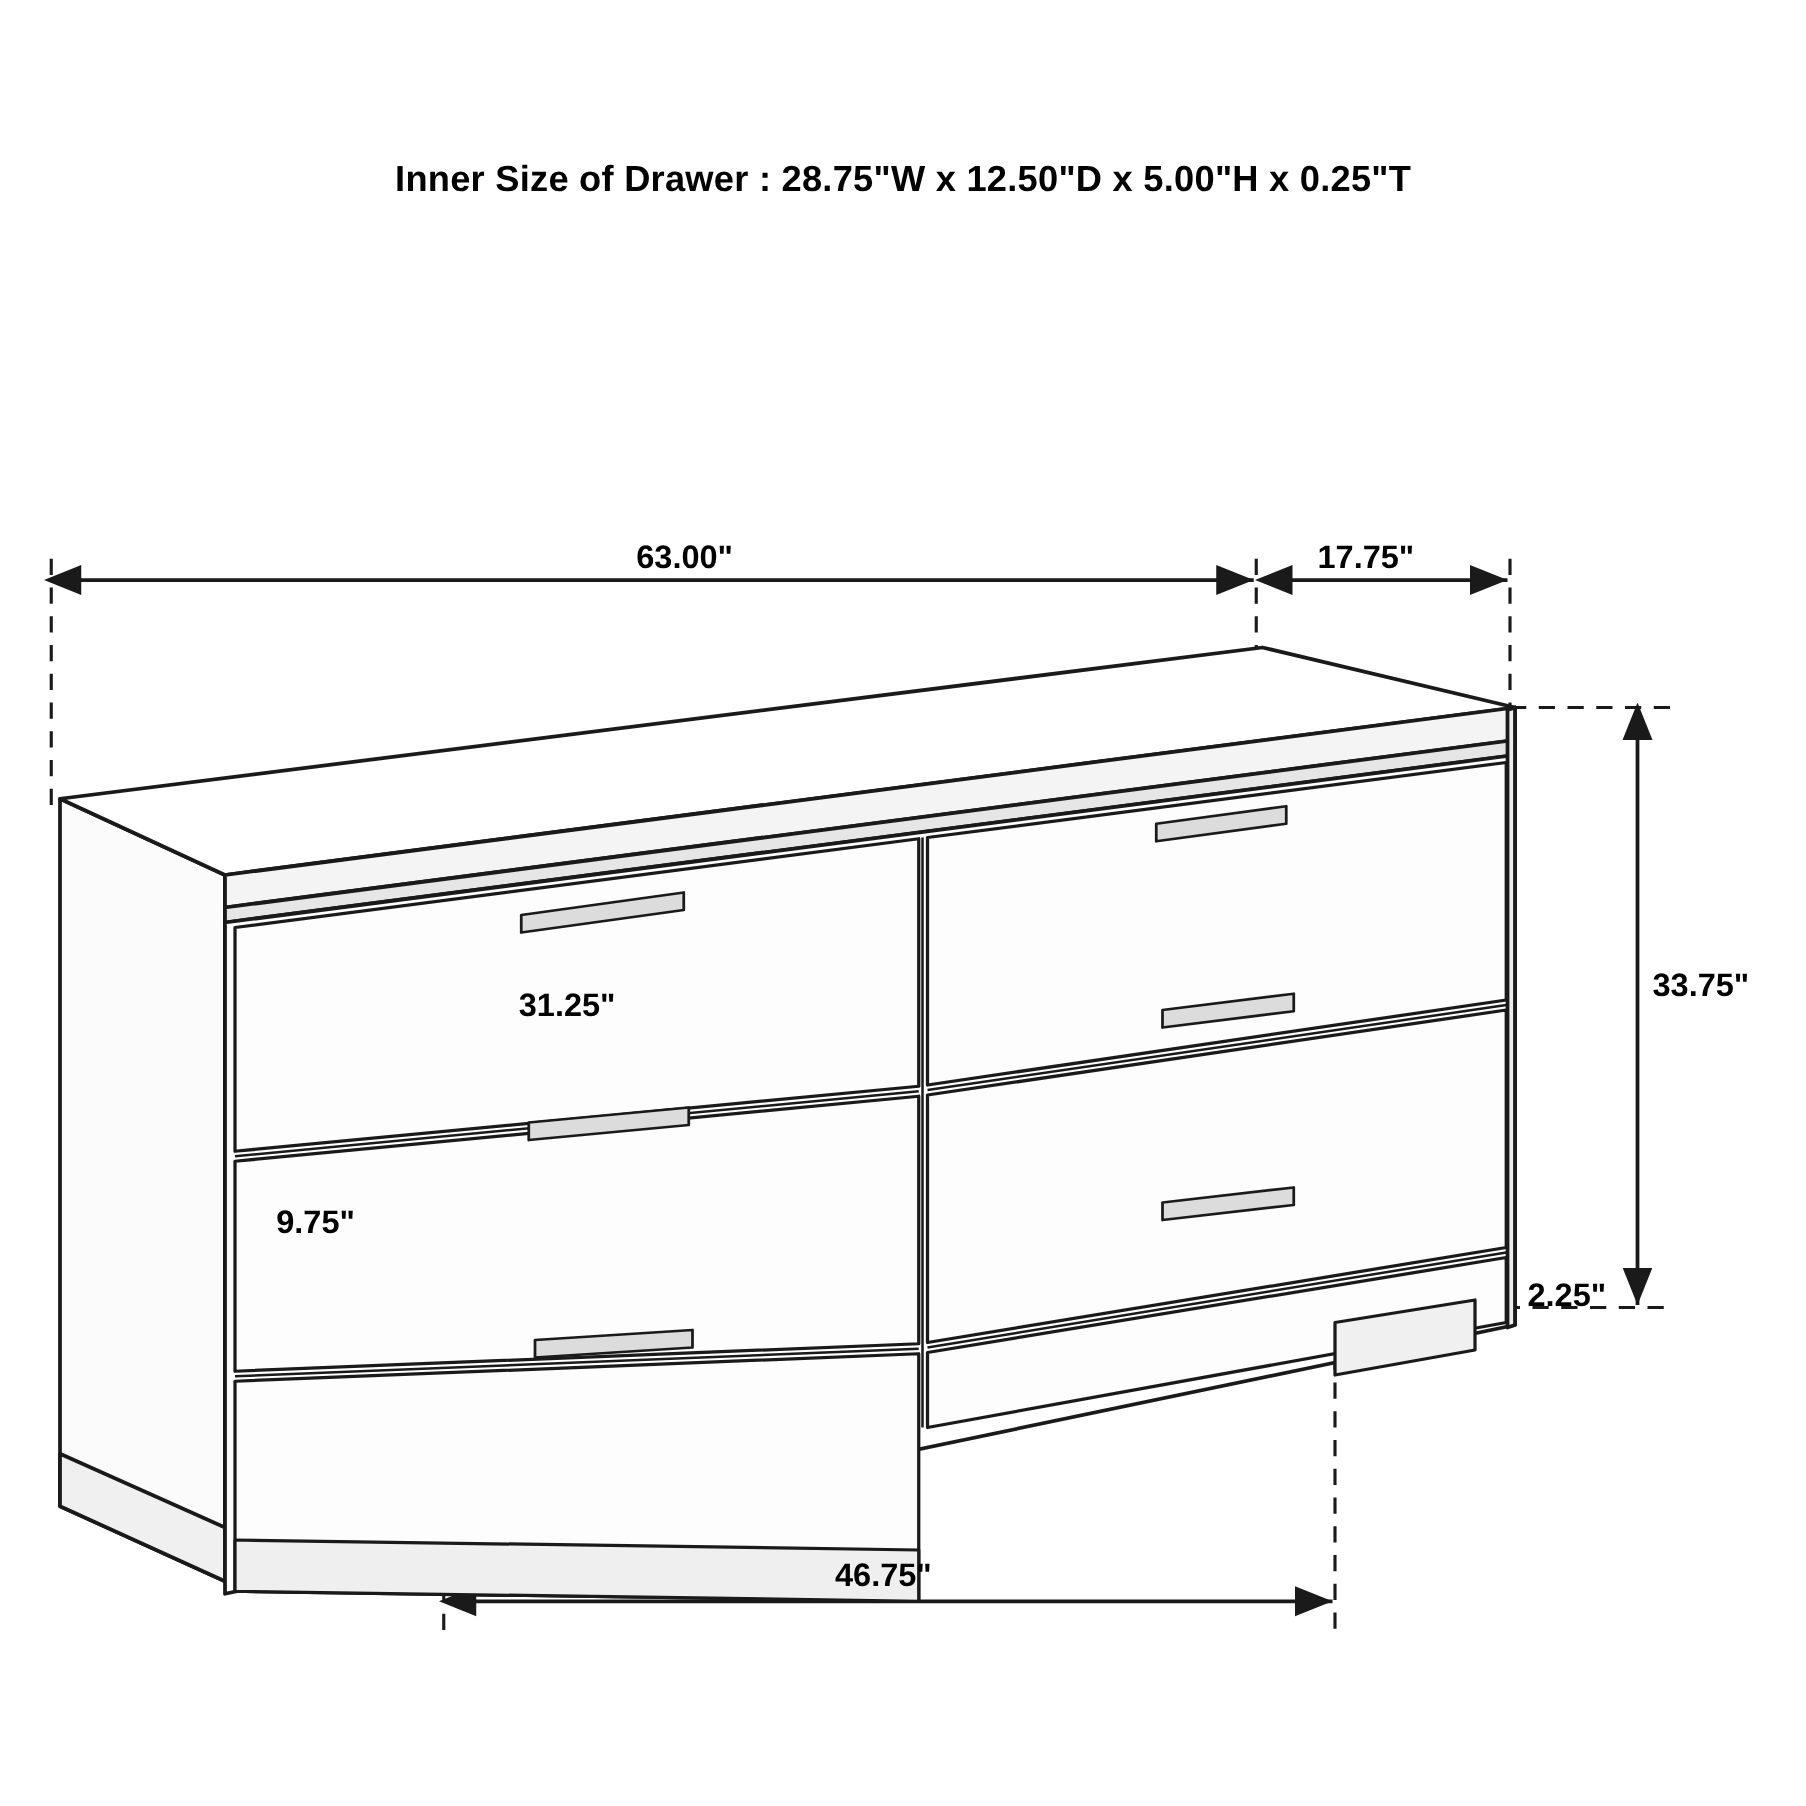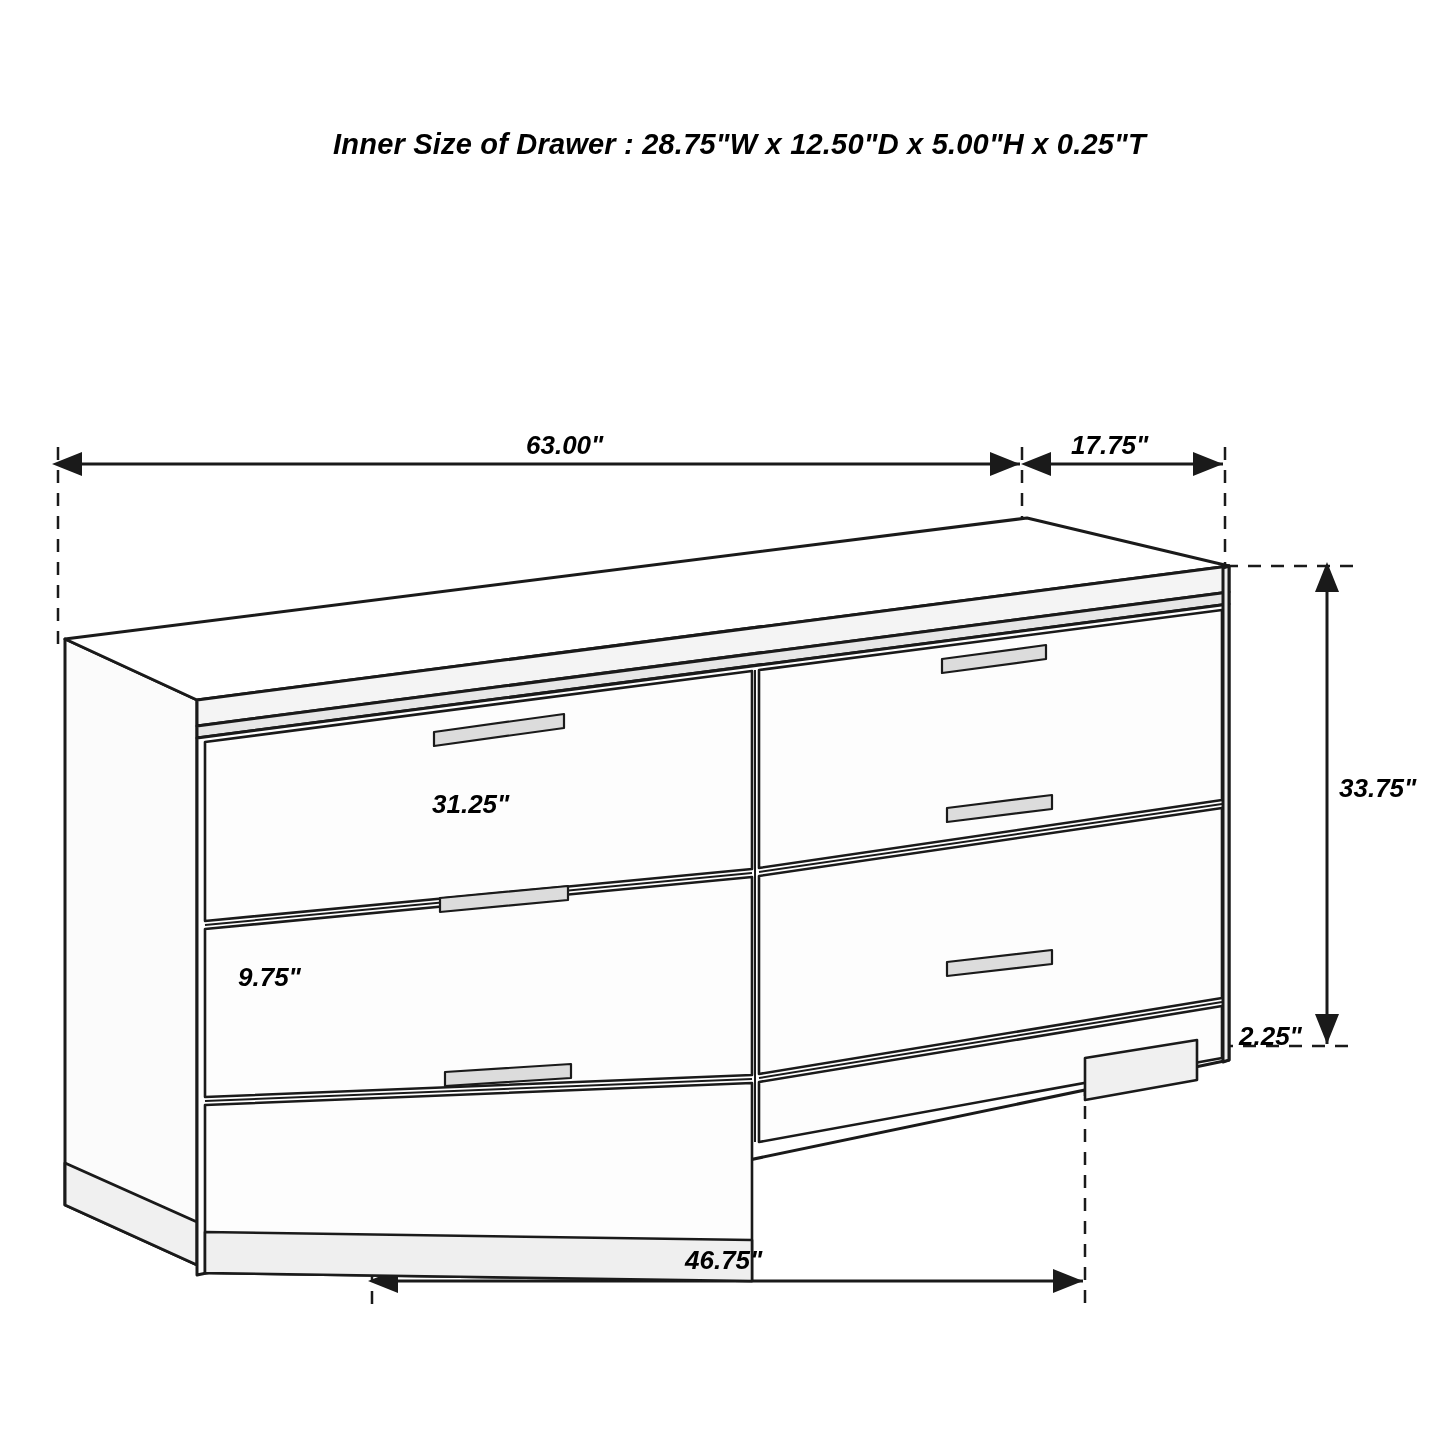--- a/index.html
+++ b/index.html
@@ -9,25 +9,24 @@
   }
   body {
     width: 1445px;
     height: 1445px;
     font-family: "Liberation Sans", sans-serif;
     position: relative;
     overflow: hidden;
   }
   #diagram-root {
     position: absolute;
-    left: 17px;
+    left: 0;
     top: 0;
     width: 1386px;
     height: 1445px;
-    font-style: italic;
   }
   .title-text {
     position: absolute;
     left: 0;
     top: 128px;
     width: 1445px;
     text-align: center;
     font-size: 29px;
     font-weight: bold;
     color: #000000;

